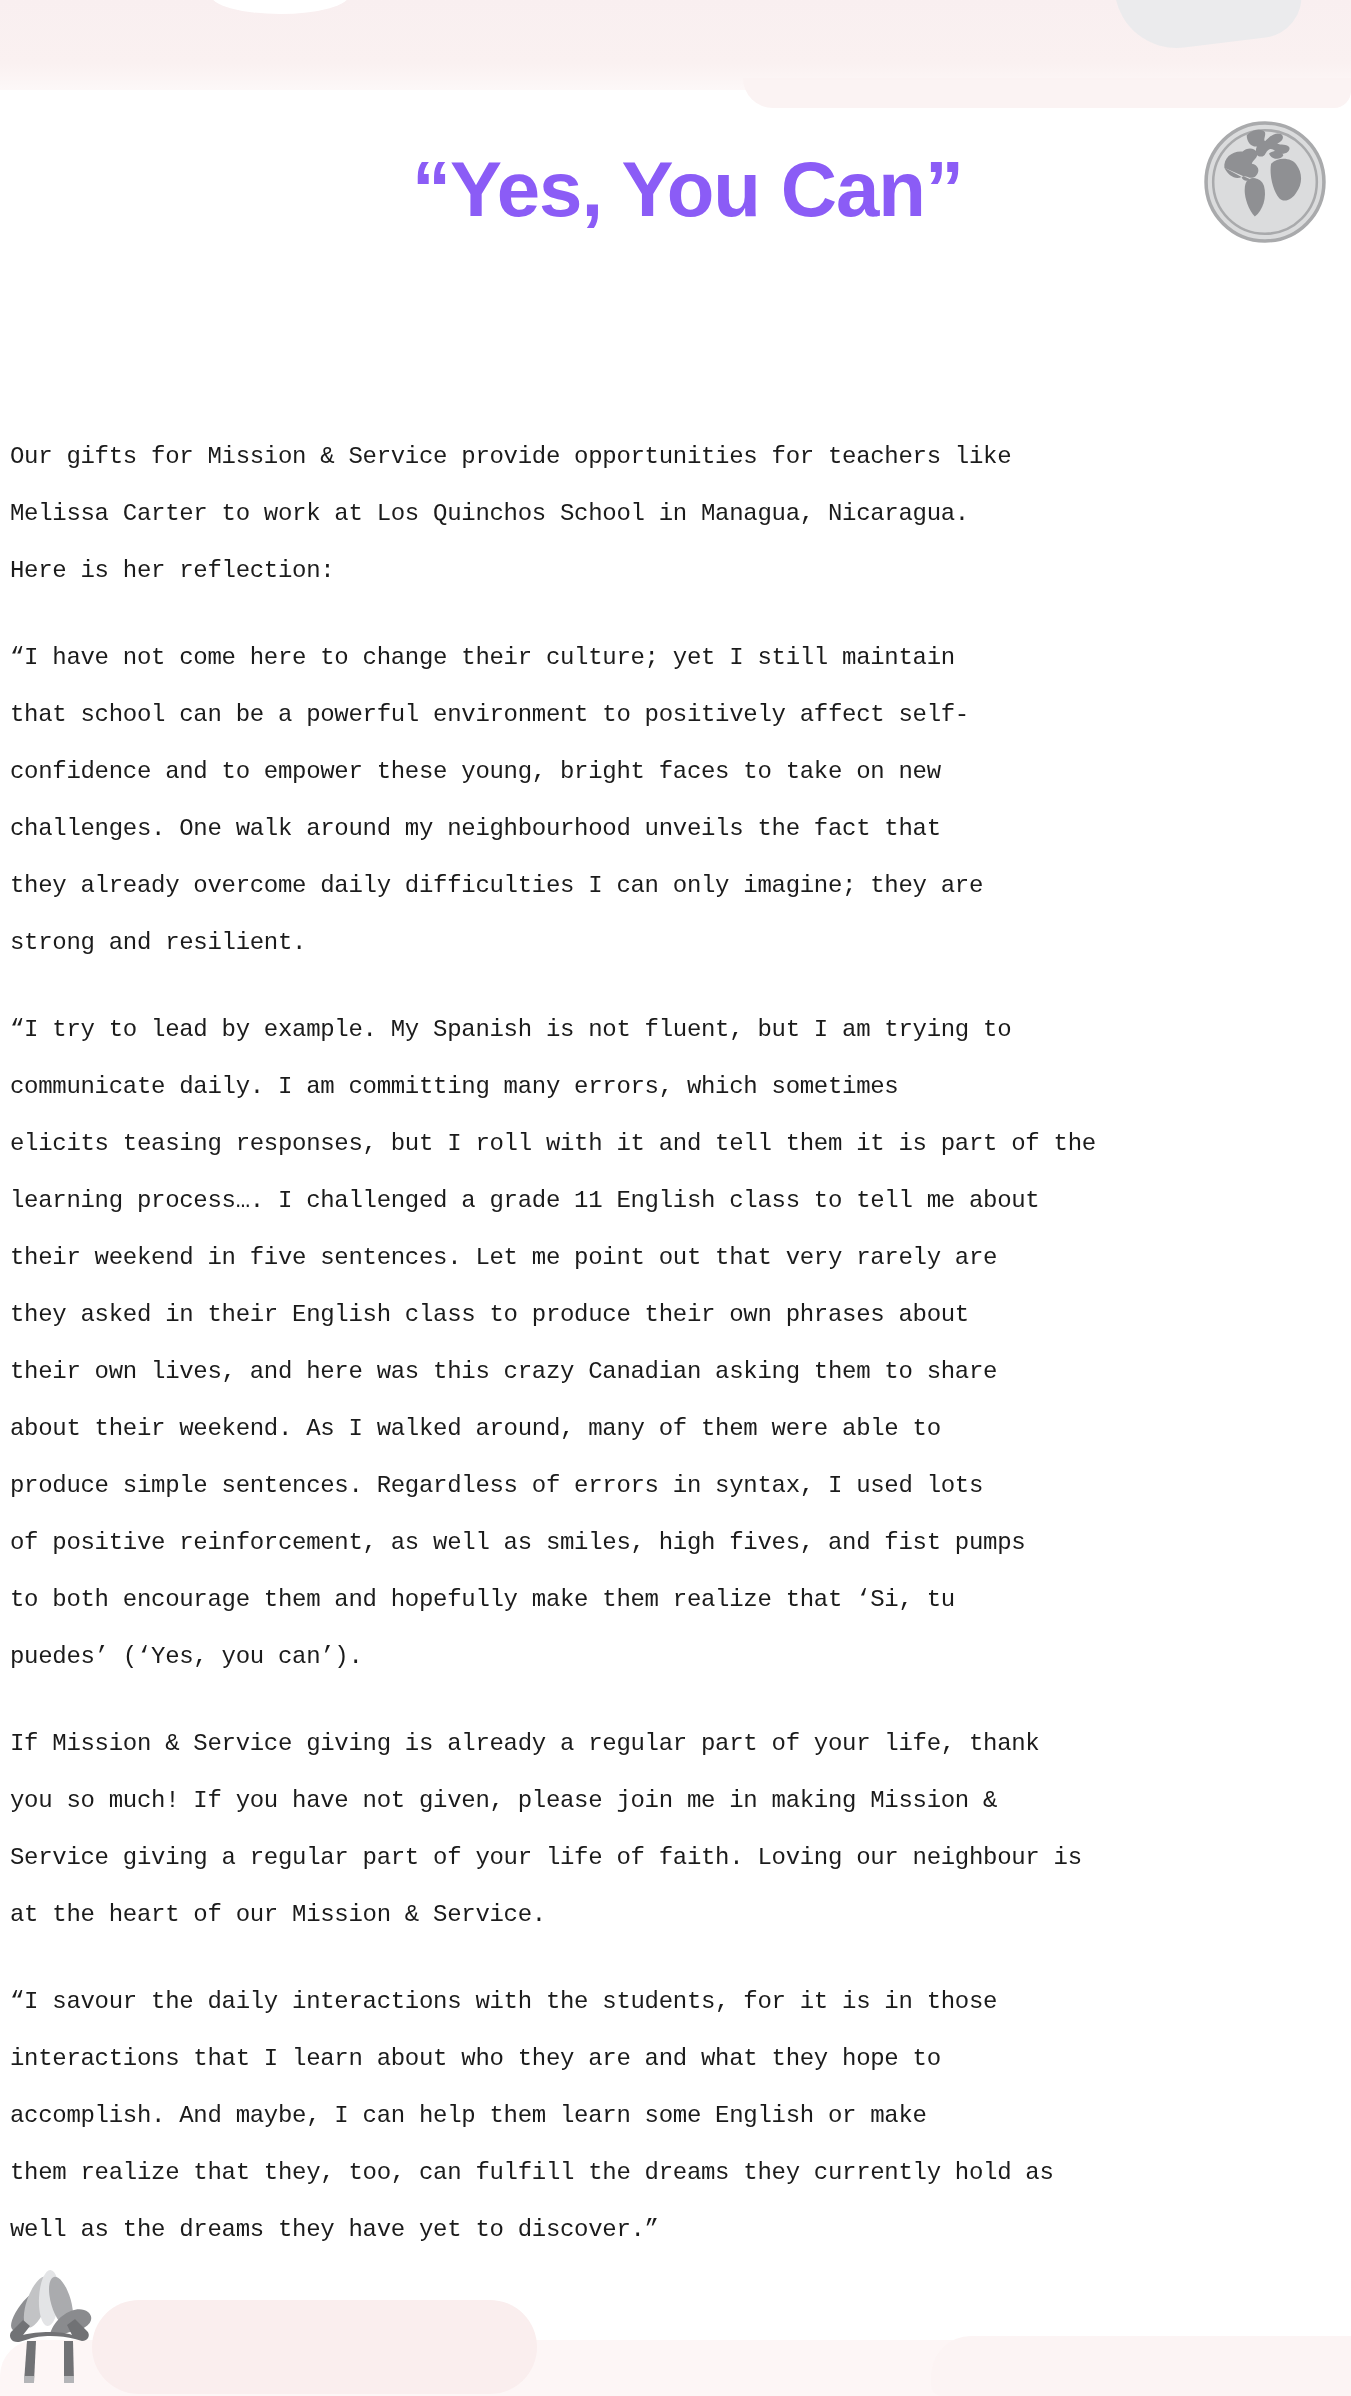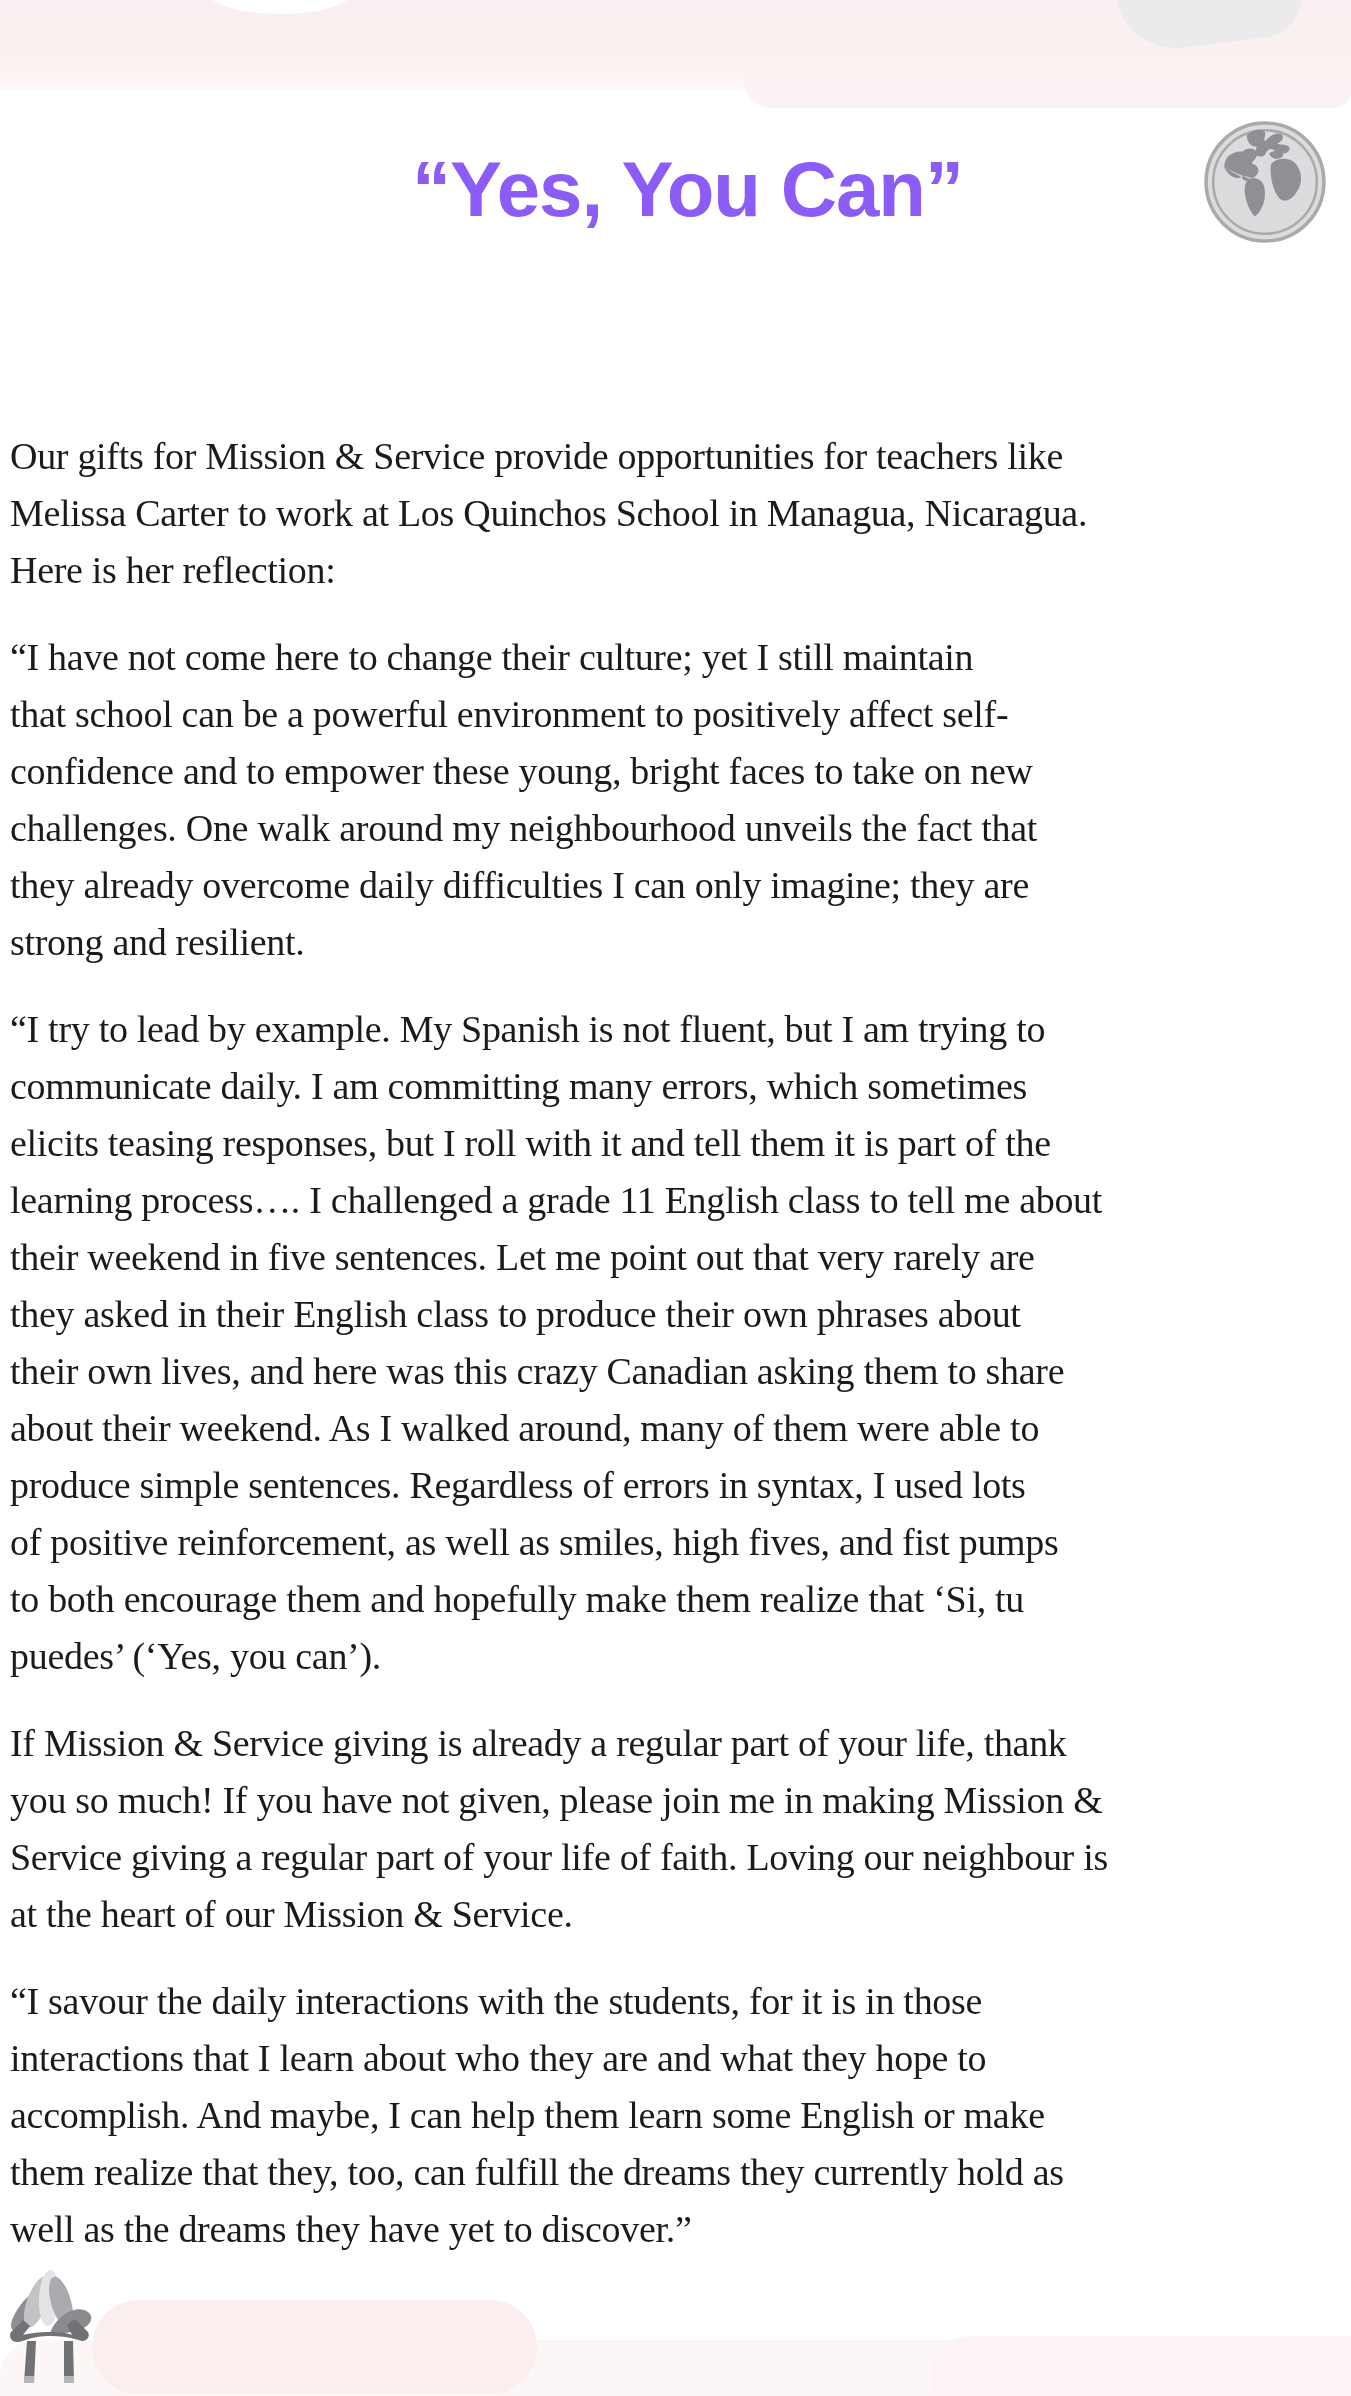--- a/index.html
+++ b/index.html
@@ -41,21 +41,21 @@
     font-family: "Liberation Sans", sans-serif;
     font-weight: bold; font-size: 78px; line-height: 1;
     letter-spacing: -1px; color: #8b5cf6;
   }
   .globe { position: absolute; top: 119px; left: 1202px; width: 126px; height: 126px; }
 
   
   .article {
     position: absolute; top: 428px; left: 10px; right: 6px;
     color: #1b1b1b;
-    font-size: 38px; line-height: 57px; letter-spacing: -0.3px;
+    font-size: 24px; line-height: 57px; letter-spacing: -0.3px; font-family: Liberation Mono, monospace;
   }
   .article p { margin: 0 0 30px 0; white-space: pre; overflow: hidden; }
 
   
   .bottom-band {
     position: absolute; left: 0; right: 0; bottom: 0; height: 56px;
     background: #fdf6f6; border-radius: 36px 24px 0 0;
   }
   .bottom-blob {
     position: absolute; left: 92px; top: 2300px; width: 445px; height: 94px;

